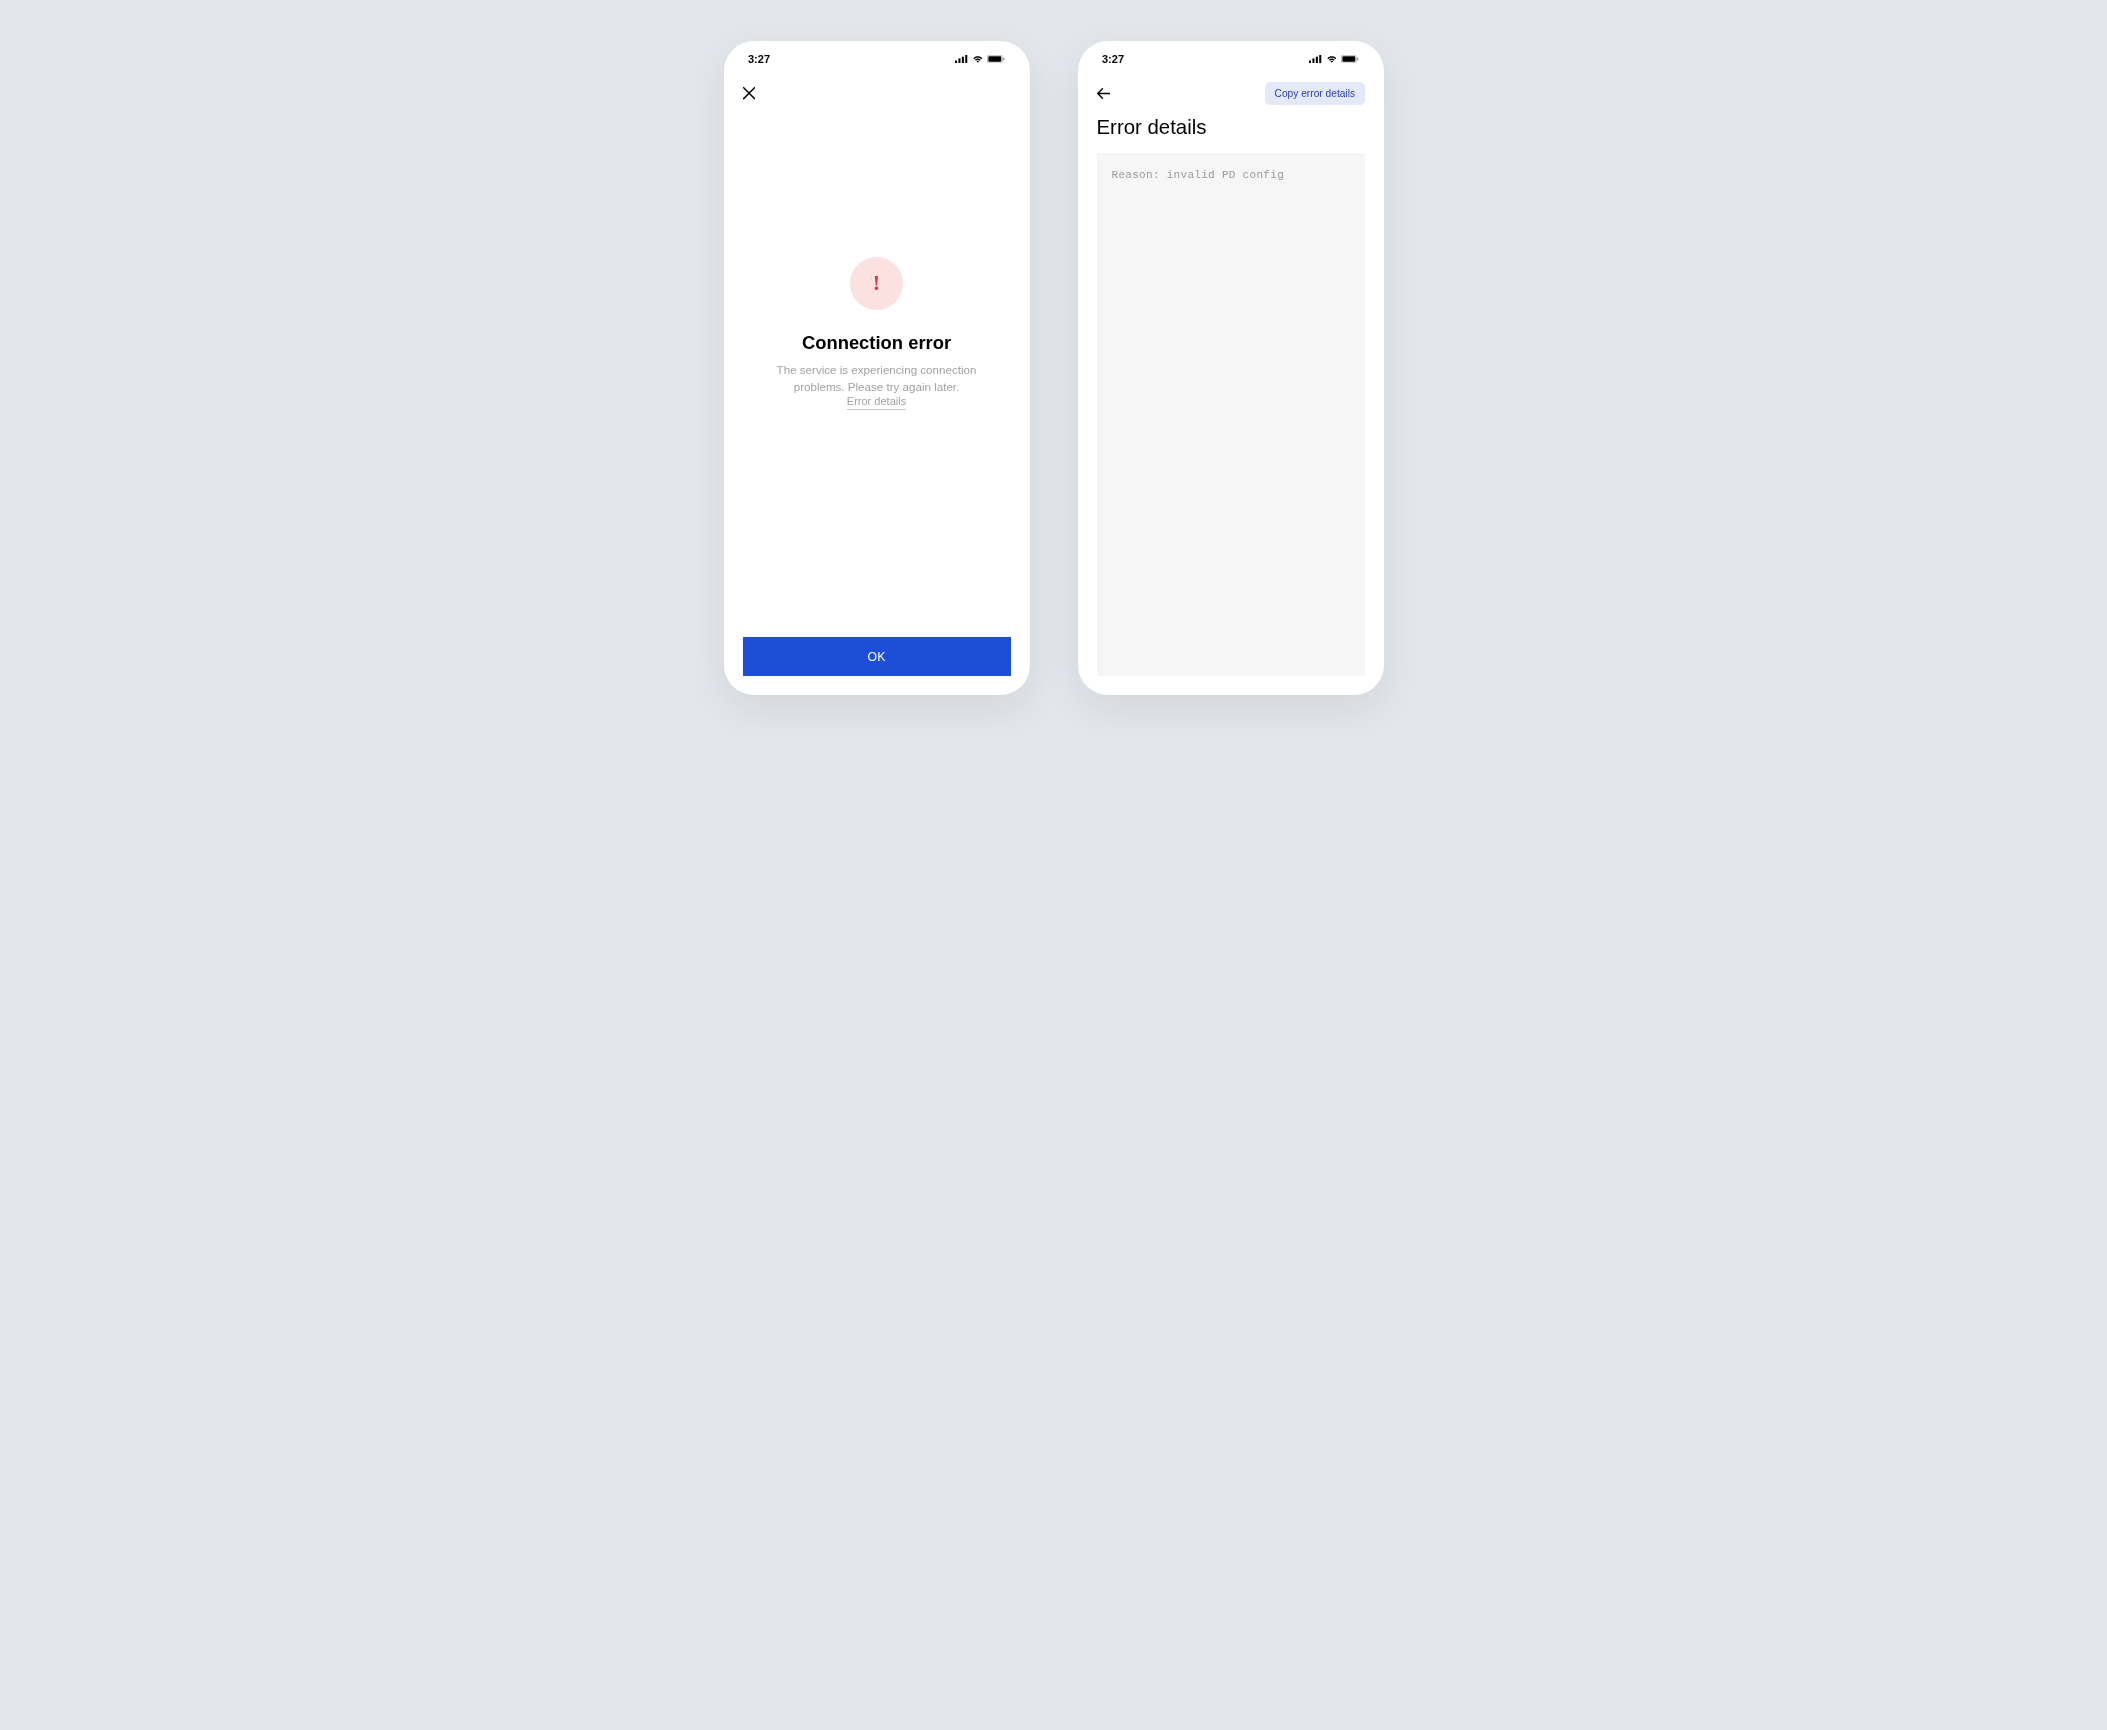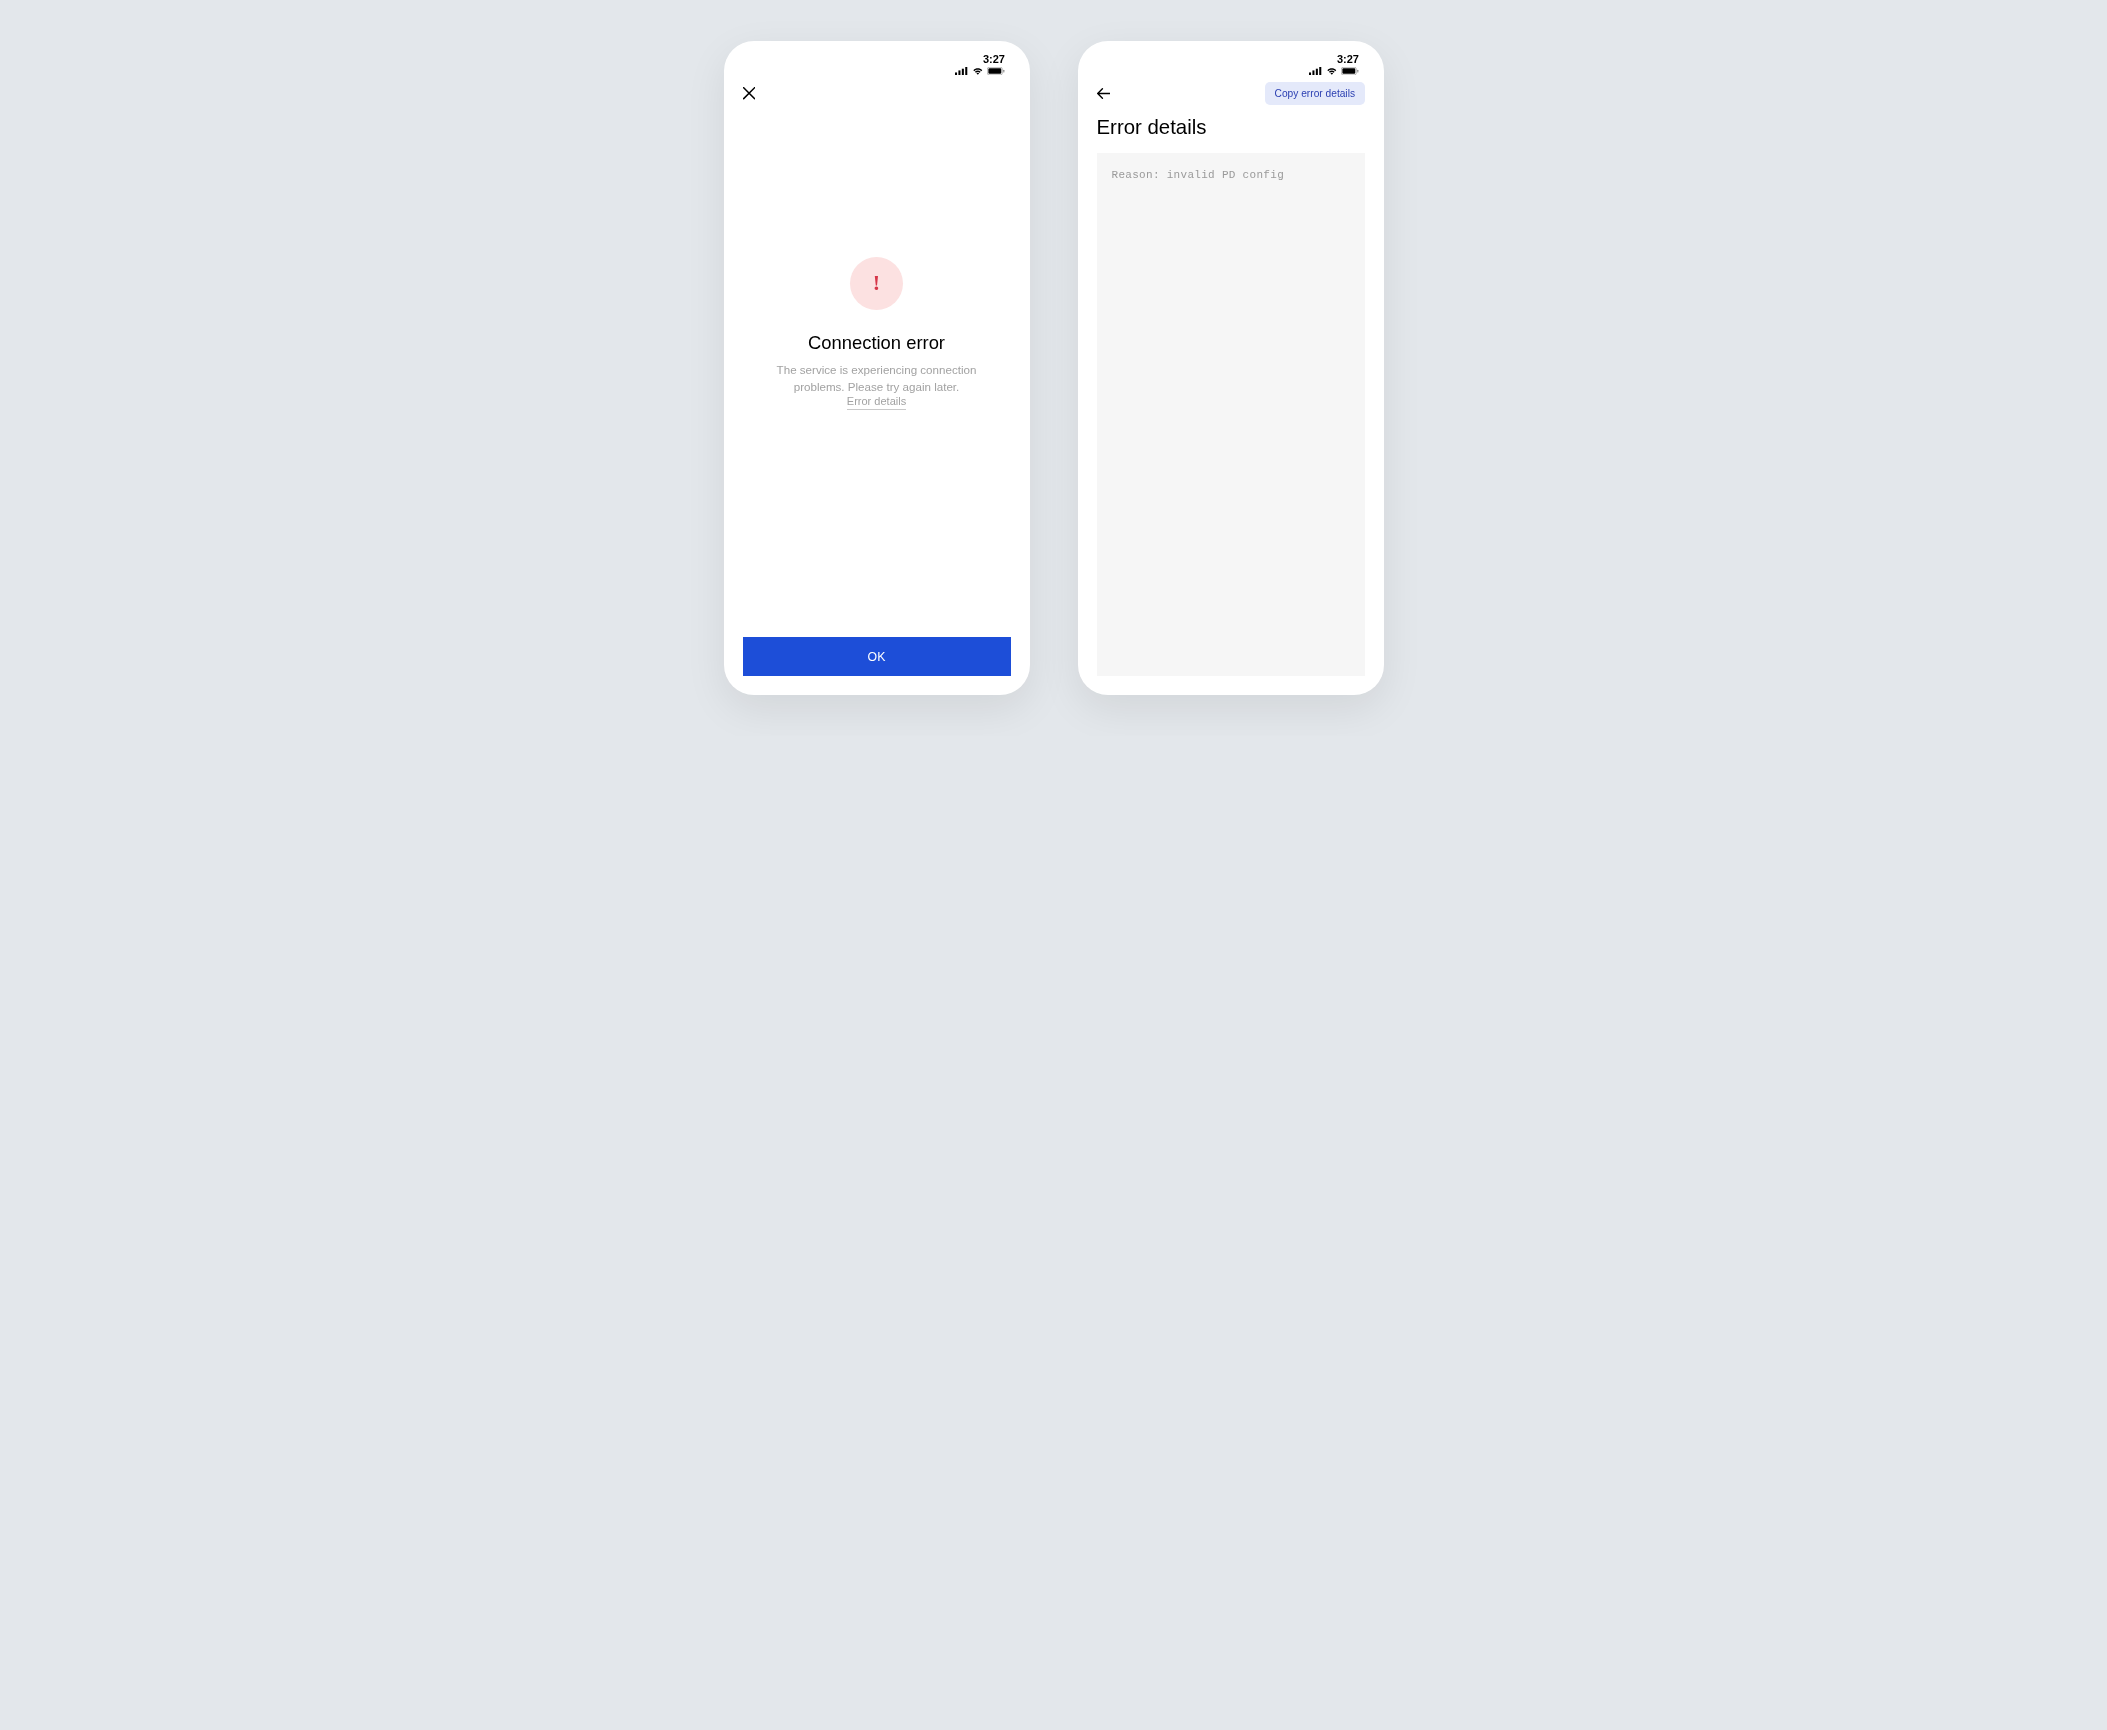--- a/index.html
+++ b/index.html
@@ -26,24 +26,23 @@
       box-shadow: 0 13.6px 41px rgba(0,0,0,0.08);
       overflow: hidden;
       display: flex;
       flex-direction: column;
       position: relative;
     }
 
     .status-bar {
       display: flex;
       justify-content: space-between;
-      align-items: flex-end;
+      align-items: flex-start;
       padding: 12.3px 24.5px 5.4px 24.5px;
       height: 35px;
-      flex-direction: column;
     }
 
     .status-time {
       font-size: 11px;
       font-weight: 600;
       color: #000;
     }
 
     .status-icons {
       display: flex;
@@ -108,21 +107,21 @@
 
     .exclamation {
       font-size: 22px;
       font-weight: 600;
       color: #d63649;
       font-family: Georgia, serif;
     }
 
     .error-title {
       font-size: 18.4px;
-      font-weight: 400;
+      font-weight: 700;
       color: #000;
       margin-bottom: 8.2px;
     }
 
     .error-message {
       font-size: 11.6px;
       color: #a2a2a2;
       text-align: center;
       line-height: 1.45;
     }

